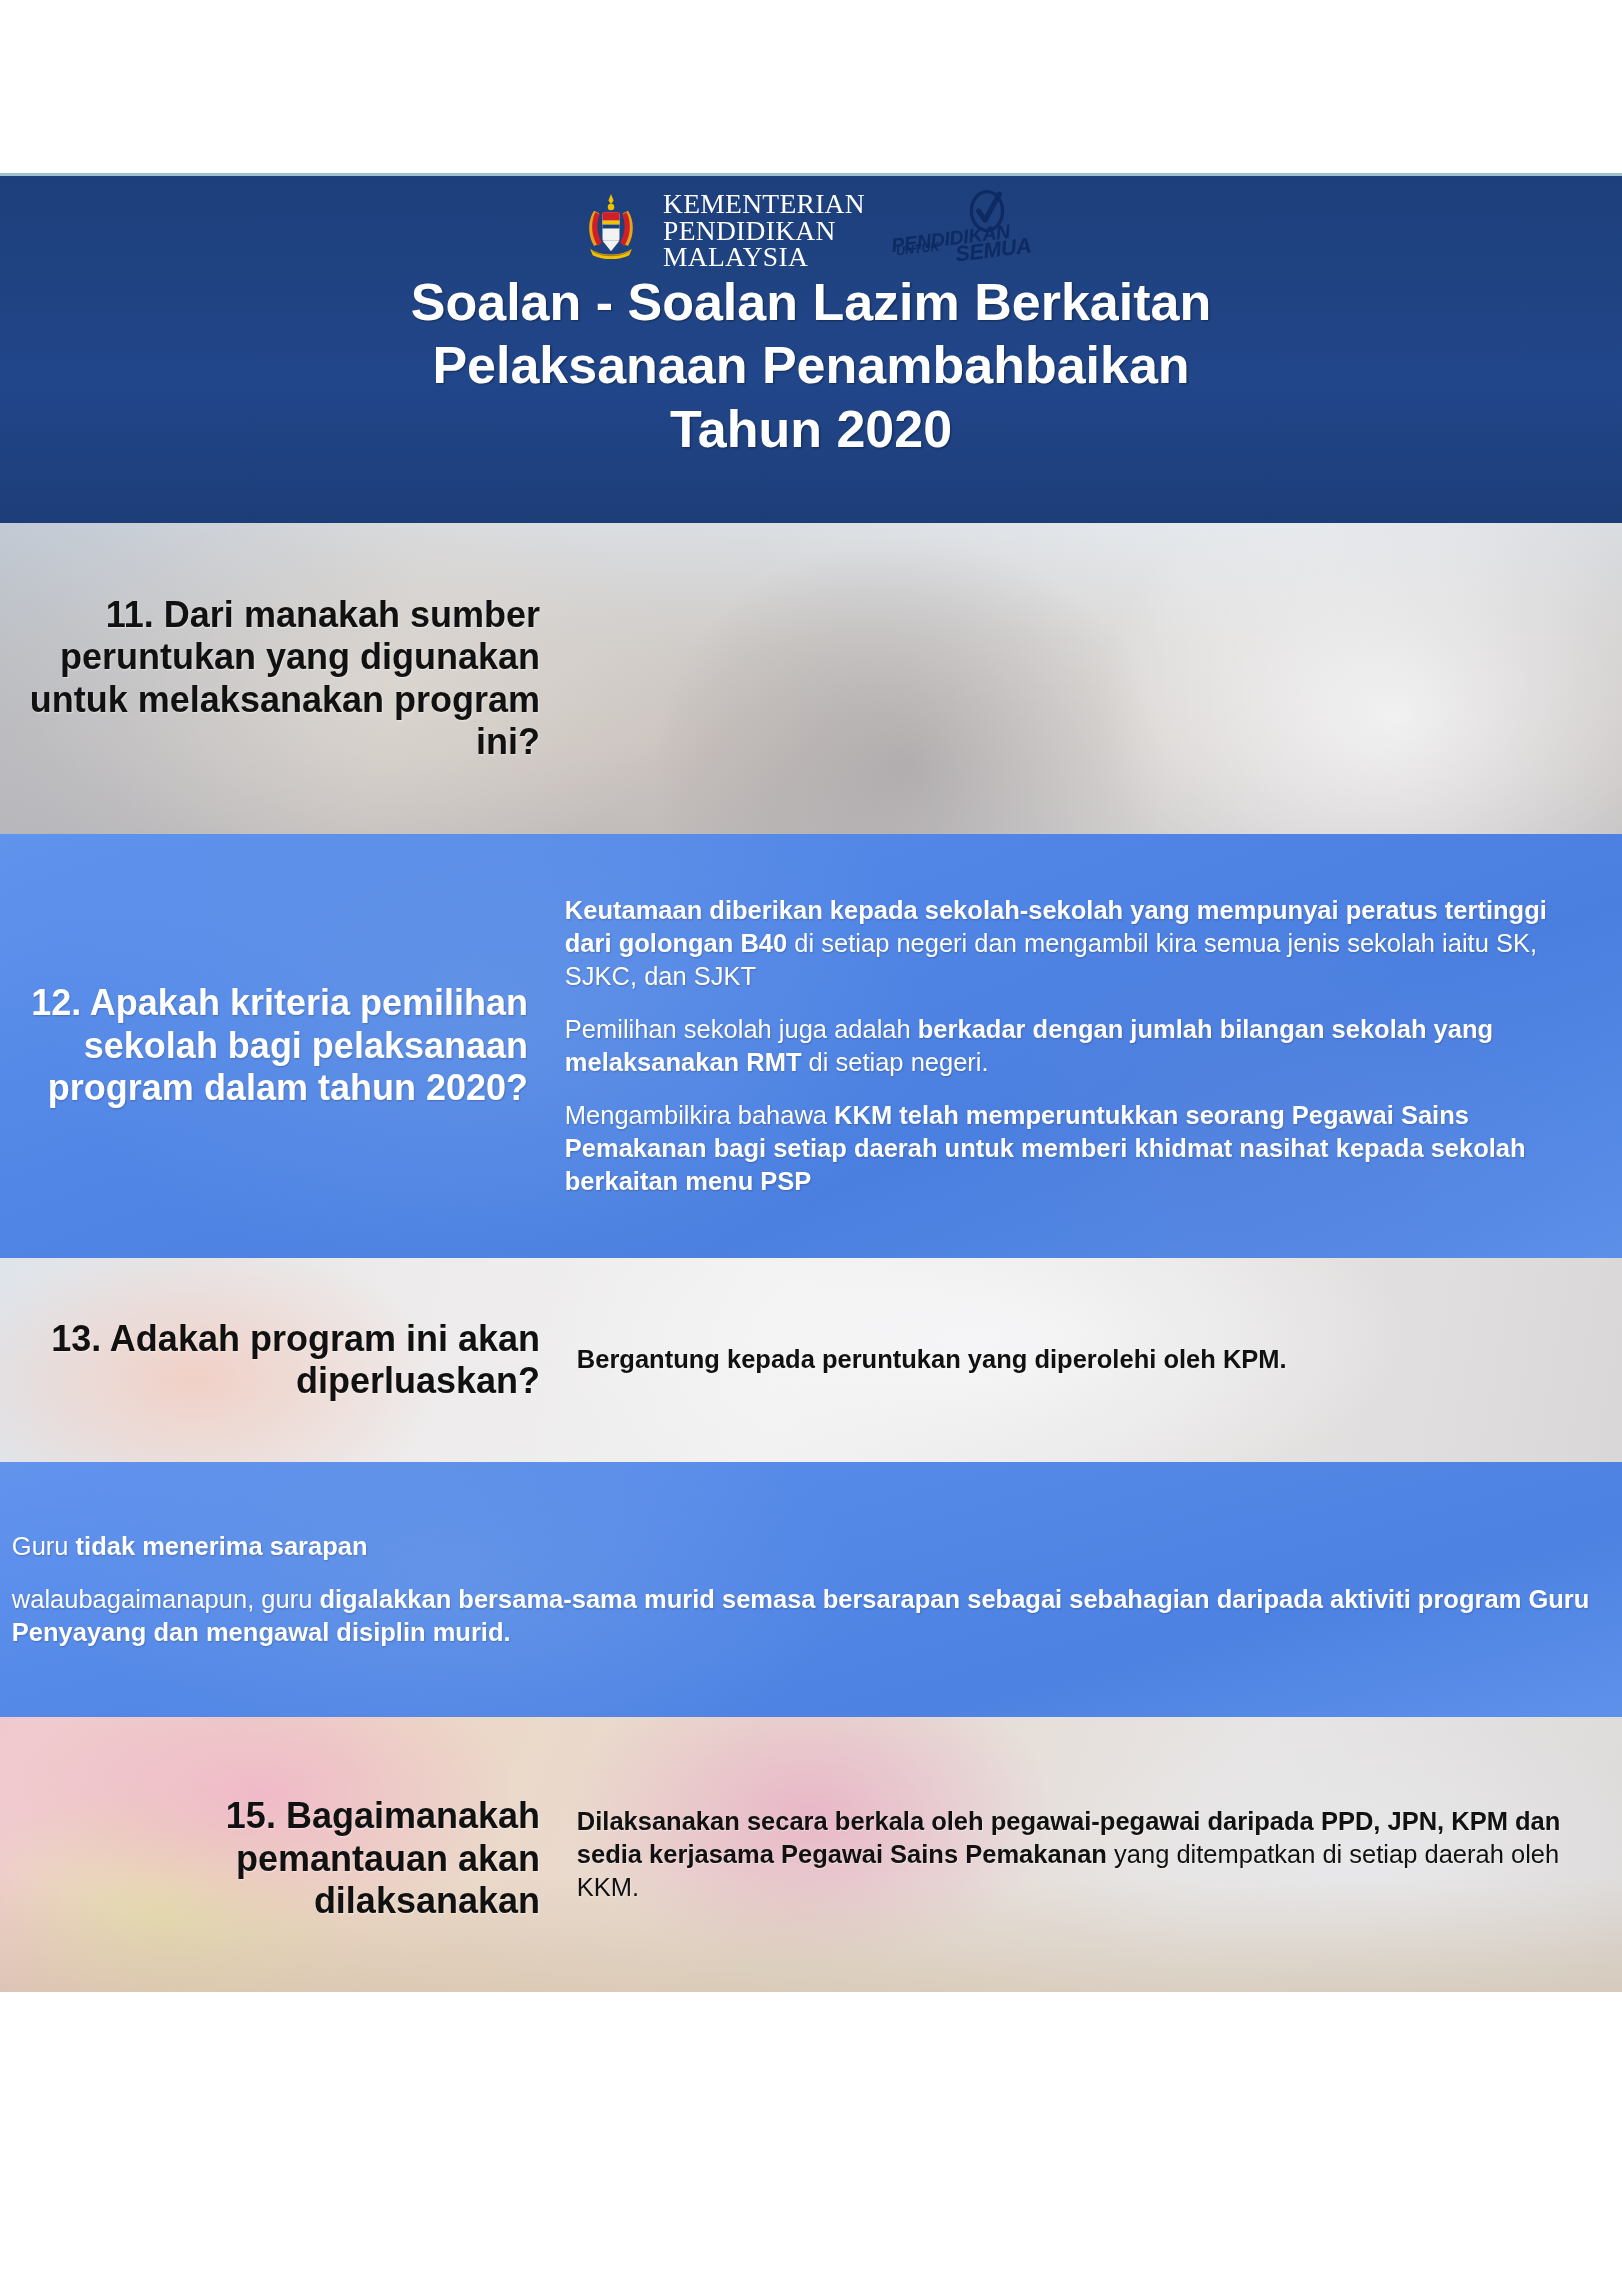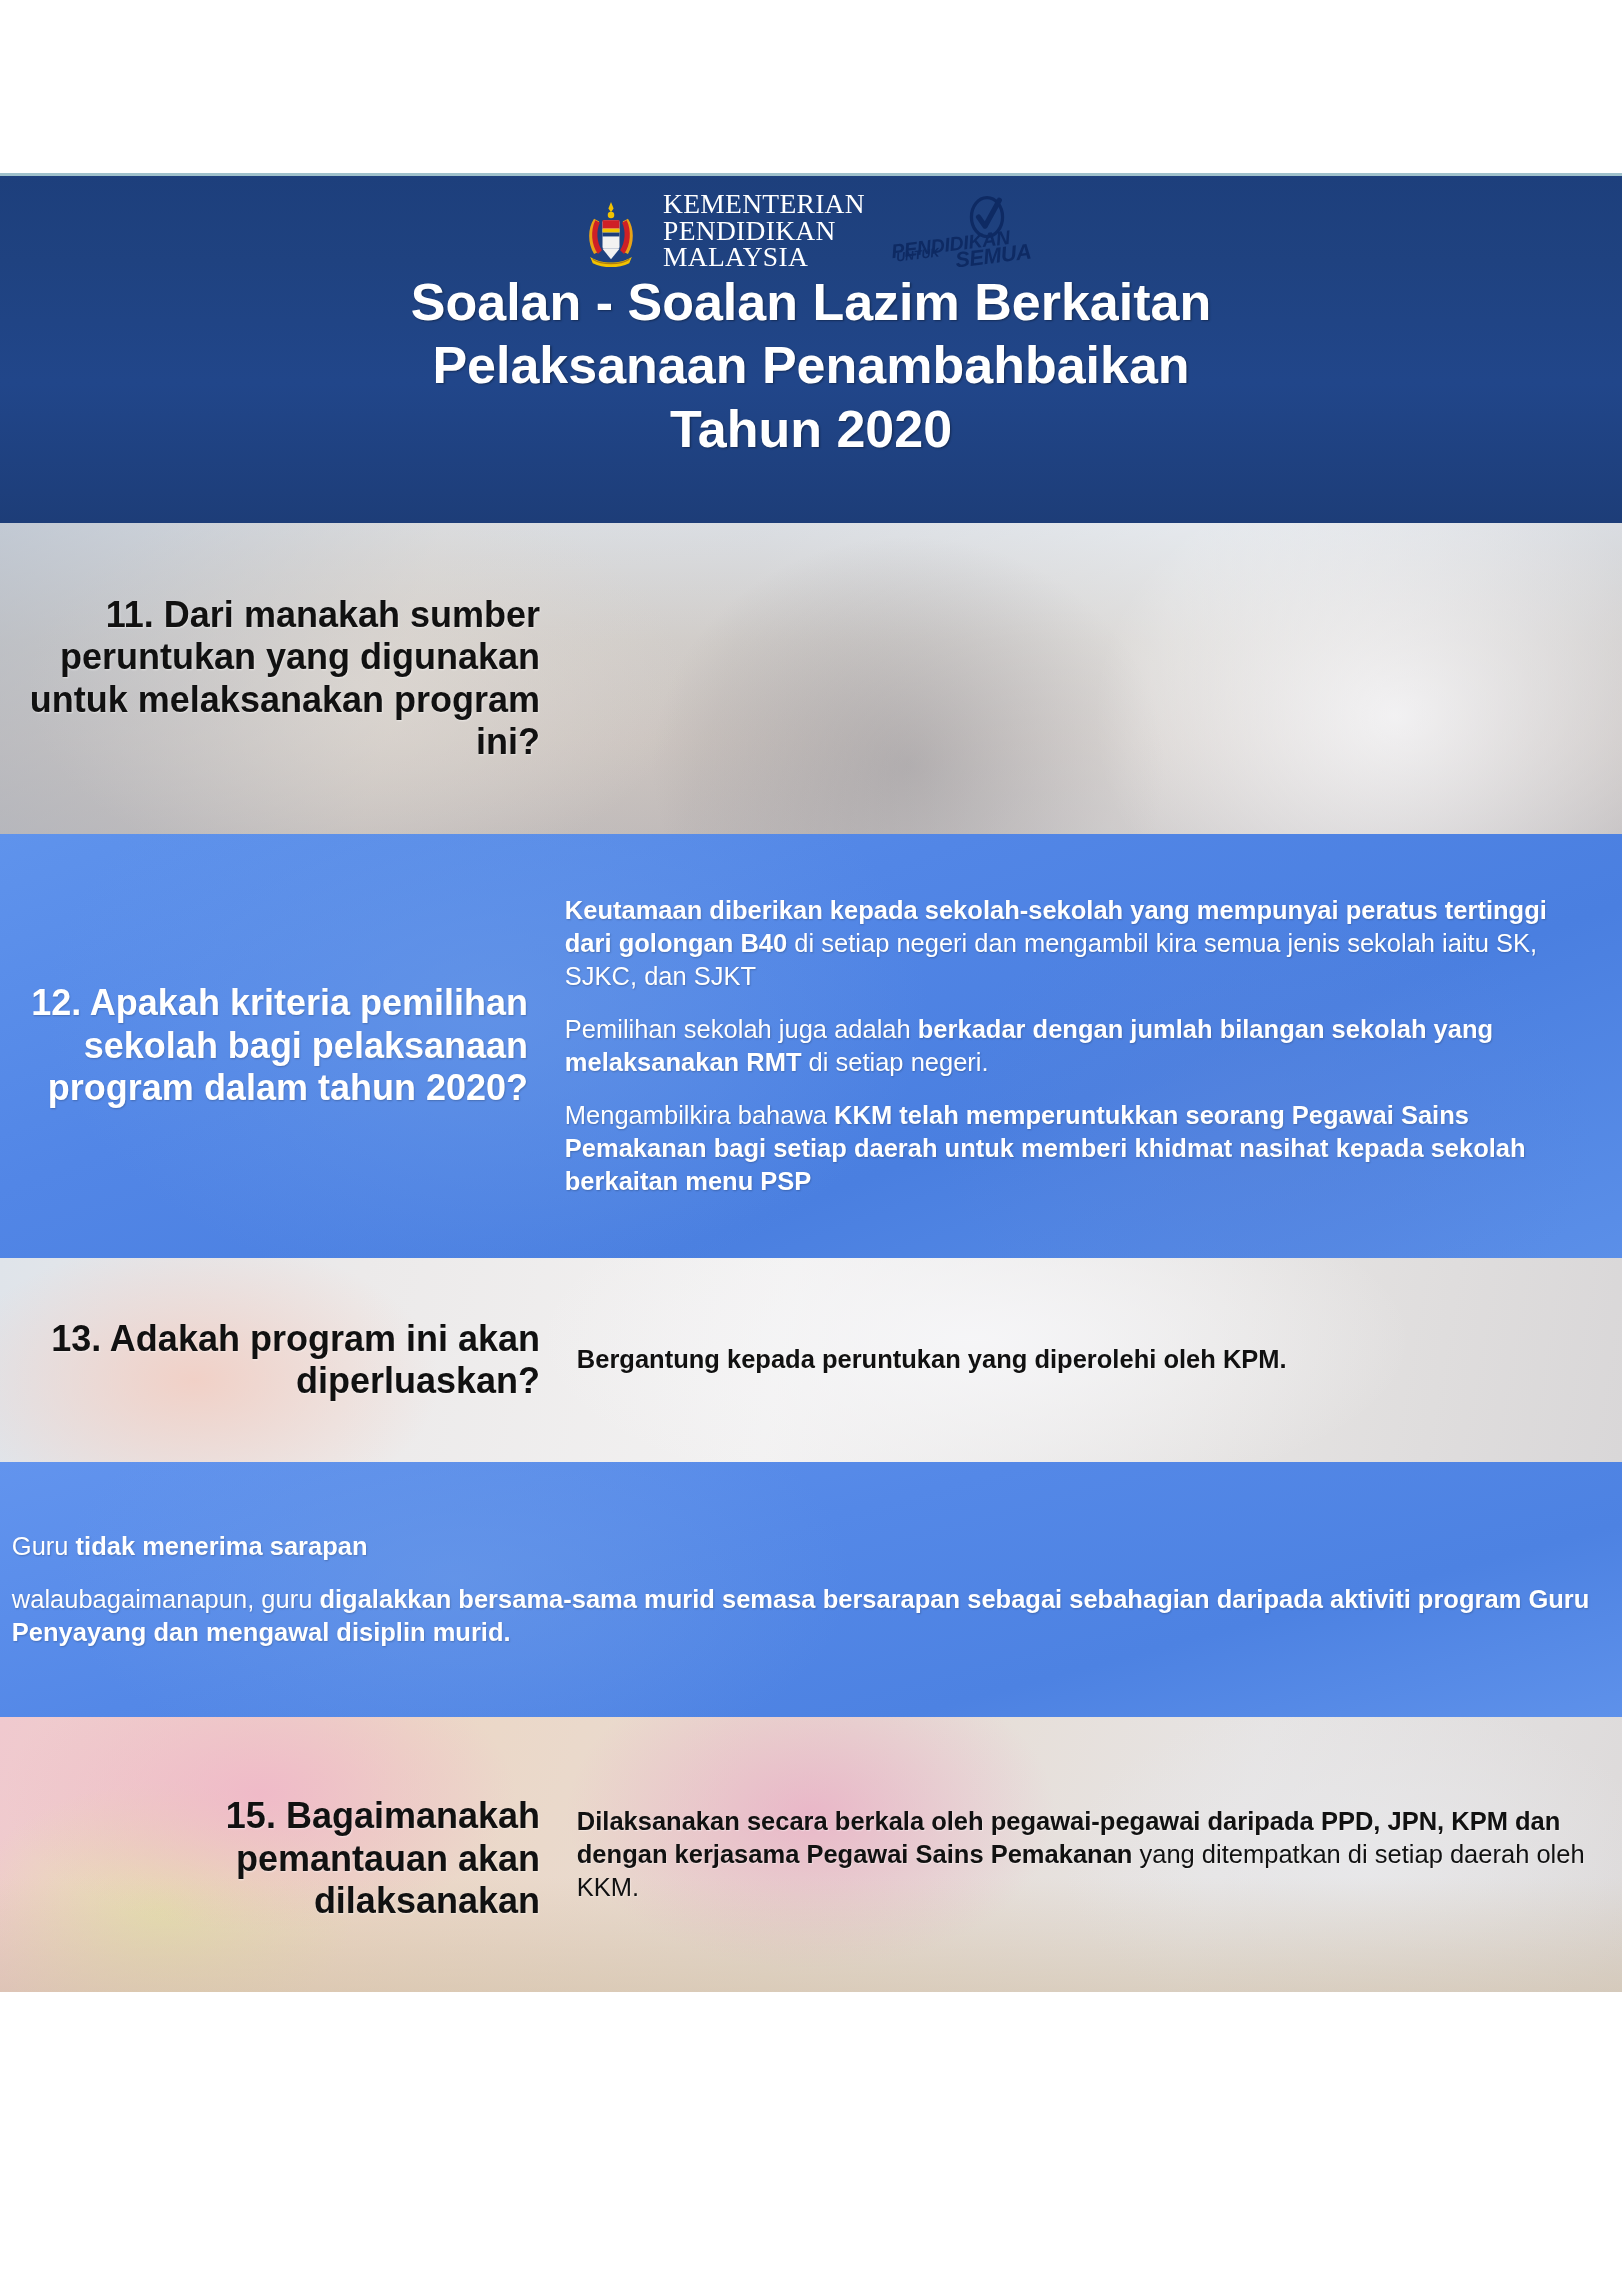--- a/index.html
+++ b/index.html
@@ -12,21 +12,21 @@
 
   
   .header{
     position:absolute;left:0;top:173px;width:1622px;height:350px;
     background:linear-gradient(180deg,#1d3f7c 0%,#1f4280 25%,#21468a 60%,#1d3d78 100%);
     overflow:hidden;
   }
   .header-top-rule{position:absolute;left:0;top:0;width:100%;height:3.3px;background:#9fc1cc;}
   .logos{
     position:absolute;left:0;top:18.3px;width:100%;
-    display:flex;align-items:flex-end;justify-content:center;gap:22px;
+    display:flex;align-items:flex-start;justify-content:center;gap:22px;
   }
   .jata{width:60px;height:71px;position:relative;flex:0 0 auto;}
   .kpm-word{
     color:#ffffff;font-family:"Liberation Serif", serif;
     font-size:27.5px;line-height:0.96;letter-spacing:0.3px;
     text-align:left;white-space:pre-line;
   }
   .pus-logo{position:relative;width:154px;height:73px;flex:0 0 auto;}
   .pus-tick{position:absolute;left:77px;top:-2.6px;}
   .pus-l1{
@@ -224,21 +224,21 @@
             <p><span>walaubagaimanapun, guru </span><b>digalakkan bersama-sama murid semasa bersarapan sebagai sebahagian daripada aktiviti program Guru Penyayang dan mengawal disiplin murid.</b></p>
           </div>
       </div>
     </div>
 
     <div class="band" id="band-q15">
       <div class="bg"></div>
       <div class="inner">
         <div class="q dark-text">15. Bagaimanakah pemantauan akan dilaksanakan</div>
         <div class="a dark-text">
-            <p><b>Dilaksanakan secara berkala oleh pegawai-pegawai daripada PPD, JPN, KPM dan dengan kerjasama Pegawai Sains Pemakanan</b><span> yang ditempatkan di setiap daerah oleh KKM.</span></p>
+            <p><b>Dilaksanakan secara berkala oleh pegawai-pegawai daripada PPD, JPN, KPM dan sedia kerjasama Pegawai Sains Pemakanan</b><span> yang ditempatkan di setiap daerah oleh KKM.</span></p>
           </div>
       </div>
     </div>
 
     <div class="tail"></div>
   </div>
 
 </div>
 
 

